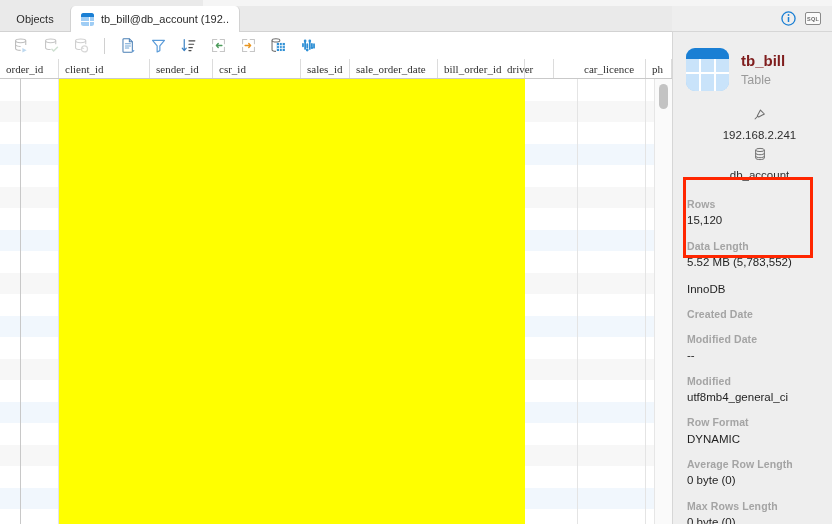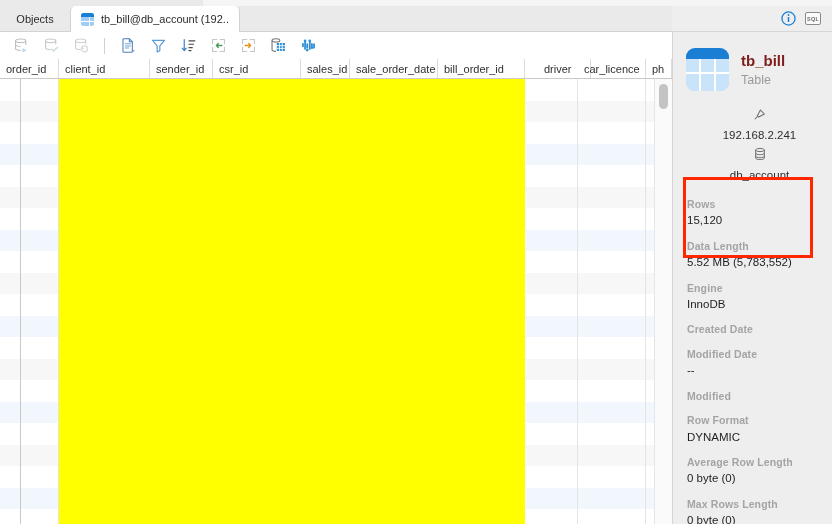--- a/index.html
+++ b/index.html
@@ -98,20 +98,21 @@
     background: #ffffff; border-bottom: 1px solid #c9c9c9;
     overflow: hidden;
   }
   .gh-cell {
     position: absolute; top: 0; height: 20px;
     display: flex; align-items: center;
     font-size: 11px; color: #303030;
     border-right: 1px solid #dcdcdc;
     padding-left: 6px; white-space: nowrap; overflow: hidden;
     cursor: pointer;
+    font-family: Liberation Serif, serif;
   }
 
   
   .grid-body {
     position: absolute; left: 0; top: 79px; width: 672px; height: 445px;
     background: #ffffff; overflow: hidden;
   }
   .row {
     position: absolute; left: 0; width: 672px; height: 21.5px;
   }
@@ -309,21 +310,21 @@
       </div>
       <div class="gh-cell" style="left: 301px; width: 49px;">
         <span>sales_id</span>
       </div>
       <div class="gh-cell" style="left: 350px; width: 88px;">
         <span>sale_order_date</span>
       </div>
       <div class="gh-cell" style="left: 438px; width: 87px;">
         <span>bill_order_id</span>
       </div>
-      <div class="gh-cell" style="left: 538px; width: 53px;">
+      <div class="gh-cell" style="left: 501px; width: 53px;">
         <span>driver</span>
       </div>
       <div class="gh-cell" style="left: 578px; width: 68px;">
         <span>car_licence</span>
       </div>
       <div class="gh-cell" style="left: 646px; width: 26px;">
         <span>ph</span>
       </div>
     </div>
 
@@ -401,32 +402,32 @@
     <div class="rp-fields" id="fields">
         <div class="field">
           <div class="field-label">Rows</div>
           <div class="field-value">15,120</div>
         </div>
         <div class="field">
           <div class="field-label">Data Length</div>
           <div class="field-value">5.52 MB (5,783,552)</div>
         </div>
         <div class="field">
-          <div class="field-label">Engine</div>
           <div class="field-value">InnoDB</div>
         </div>
         <div class="field">
           <div class="field-label">Created Date</div>
         </div>
         <div class="field">
           <div class="field-label">Modified Date</div>
           <div class="field-value">--</div>
         </div>
         <div class="field">
           <div class="field-label">Modified</div>
+          <div class="field-value">utf8mb4_general_ci</div>
         </div>
         <div class="field">
           <div class="field-label">Row Format</div>
           <div class="field-value">DYNAMIC</div>
         </div>
         <div class="field">
           <div class="field-label">Average Row Length</div>
           <div class="field-value">0 byte (0)</div>
         </div>
         <div class="field">

